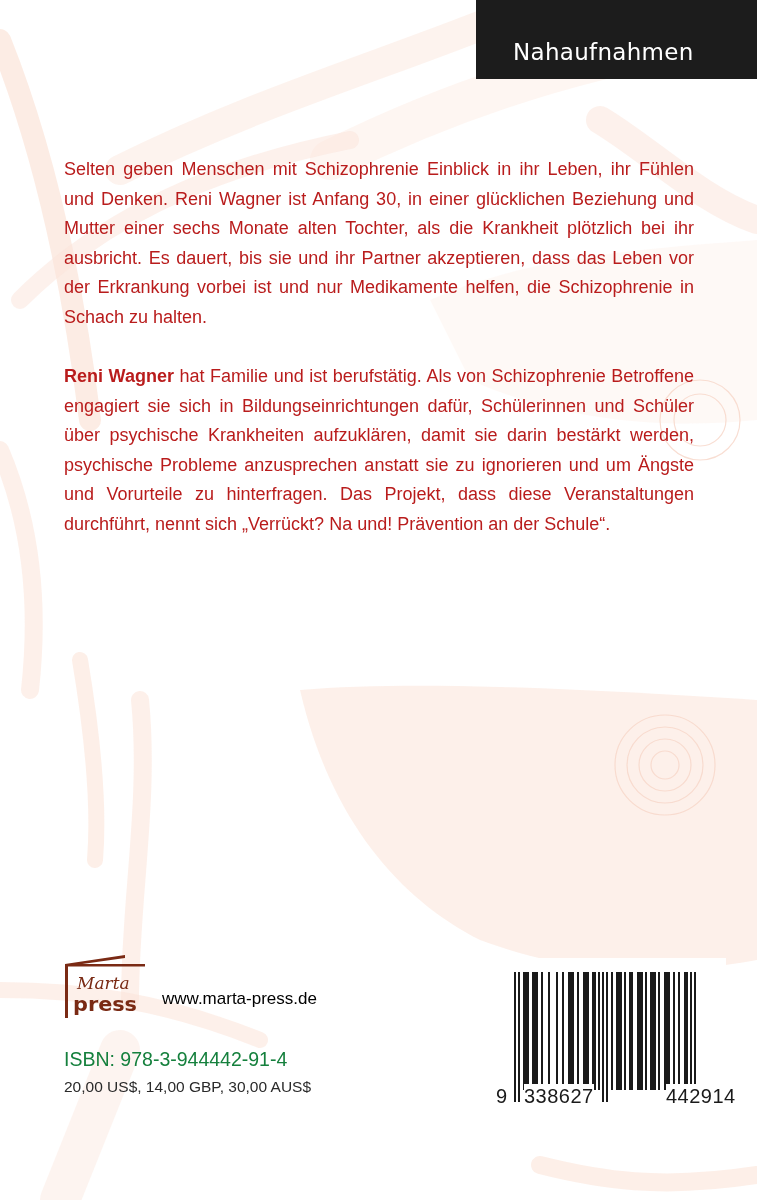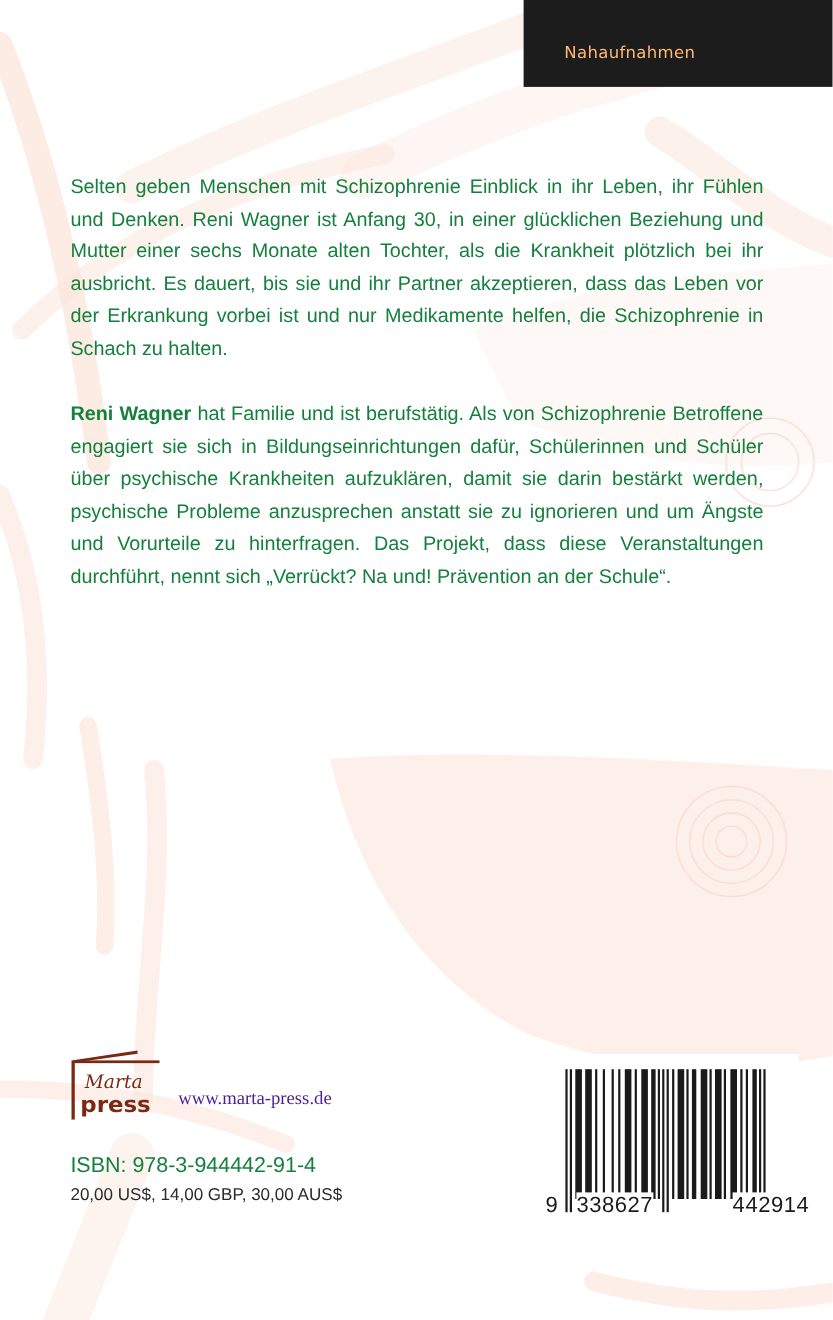--- a/index.html
+++ b/index.html
@@ -8,38 +8,38 @@
     background: #ffffff;
     font-family: "Liberation Sans", sans-serif;
   }
   .bg-art { position: absolute; left: 0; top: 0; width: 757px; height: 1200px; z-index: 0; }
   .series-tab {
     position: absolute; left: 476px; top: 0; width: 281px; height: 79px;
     background: #1c1c1c; z-index: 2;
   }
   .series-tab span {
     position: absolute; left: 37px; top: 39px;
-    color: #fdba74; font-family: "DejaVu Sans", sans-serif;
-    font-size: 15px; letter-spacing: 0.3px;
+    color: #ffffff; font-family: "DejaVu Sans", sans-serif;
+    font-size: 23px; letter-spacing: 0.3px;
   }
   .blurb {
     position: absolute; left: 64px; top: 155px; width: 630px; z-index: 2;
-    color: #15803d;
+    color: #b91c1c;
     font-family: "Liberation Sans Narrow", "Liberation Sans", sans-serif;
     font-size: 18px; line-height: 29.5px;
   }
   .blurb p {
     margin: 0 0 30px 0; text-align: justify;
     transform-origin: left top;
   }
   .blurb b { font-weight: bold; }
   .logo { position: absolute; left: 63px; top: 952px; width: 84px; height: 66px; z-index: 2; }
   .url {
     position: absolute; left: 162px; top: 989px; z-index: 2;
-    font-family: Liberation Serif, serif; font-size: 17px; color: #4c1d95;
+    font-family: Liberation Sans, sans-serif; font-size: 17px; color: #000000;
   }
   .isbn {
     position: absolute; left: 64px; top: 1048px; z-index: 2;
     font-family: "Liberation Sans", sans-serif; font-size: 19.5px; color: #15803d;
   }
   .prices {
     position: absolute; left: 64px; top: 1075px; z-index: 2;
     font-family: "Liberation Sans", sans-serif; font-size: 15.5px; color: #2a2a2a;
     line-height: 24px;
   }

